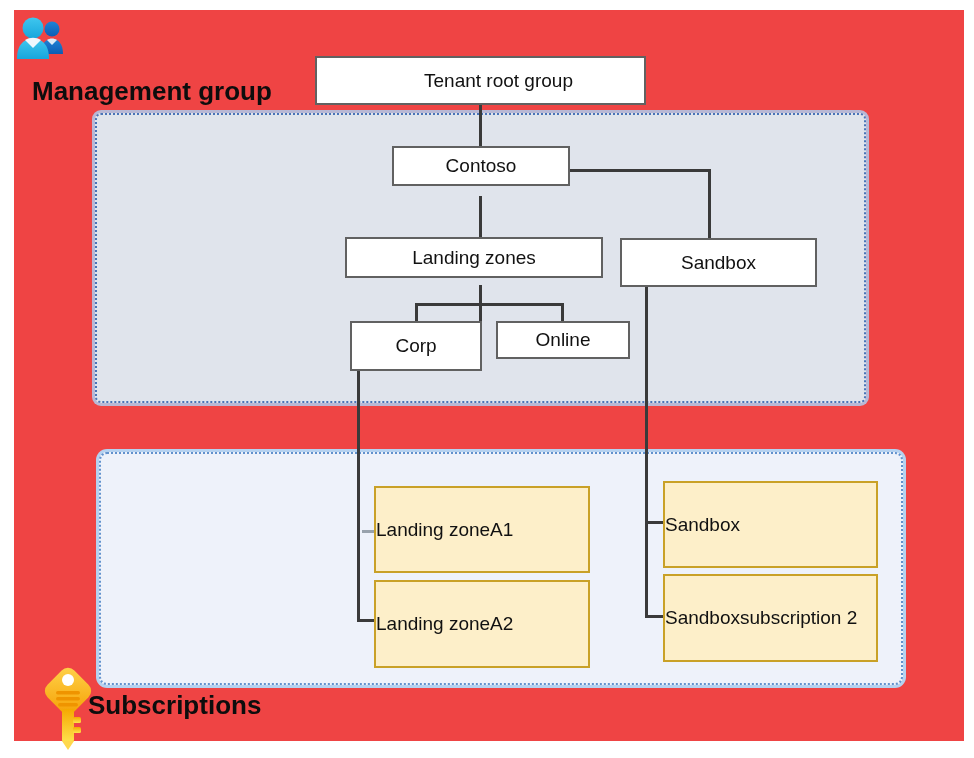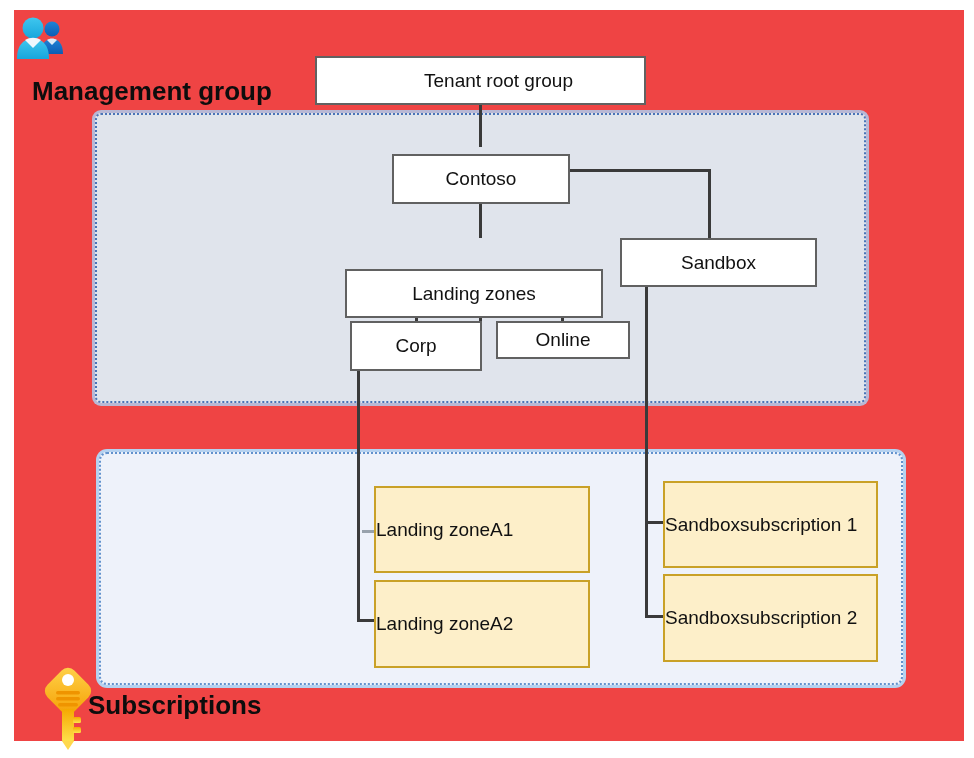--- a/index.html
+++ b/index.html
@@ -45,22 +45,22 @@
     background: #ffffff;
     border: 2px solid #616161;
     display: flex;
     align-items: center;
     justify-content: center;
     font-size: 19px;
     color: #111111;
     text-align: center;
   }
   .node-tenant  { left: 301px; top:  46px; width: 331px; height: 49px; padding-left: 36px; }
-  .node-contoso { left: 378px; top: 136px; width: 178px; height: 50px; margin-top: 8px; }
-  .node-landing { left: 331px; top: 227px; width: 258px; height: 49px; margin-top: 32px; }
+  .node-contoso { left: 378px; top: 136px; width: 178px; height: 40px; }
+  .node-landing { left: 331px; top: 227px; width: 258px; height: 41px; }
   .node-sandbox { left: 606px; top: 228px; width: 197px; height: 49px; }
   .node-corp    { left: 336px; top: 311px; width: 132px; height: 50px; }
   .node-online  { left: 482px; top: 311px; width: 134px; height: 38px; }
   
   .subnode {
     position: absolute;
     box-sizing: border-box;
     background: #fdefc9;
     border: 2px solid #c9a127;
     display: flex;
@@ -180,21 +180,20 @@
   <div class="subnode subnode-a1">
     <span>Landing zone</span>
     <span>A1</span>
   </div>
   <div class="subnode subnode-a2">
     <span>Landing zone</span>
     <span>A2</span>
   </div>
   <div class="subnode subnode-s1">
     <span>Sandbox</span>
-    <span>subscription 1</span>
   </div>
   <div class="subnode subnode-s2">
     <span>Sandbox</span>
     <span>subscription 2</span>
   </div>
 
   <div class="icon-wrap icon-key">
     <svg width="58" height="86" viewBox="0 0 58 86">
       <defs>
         <linearGradient id="gkey1" x1="0" y1="0" x2="1" y2="1">

